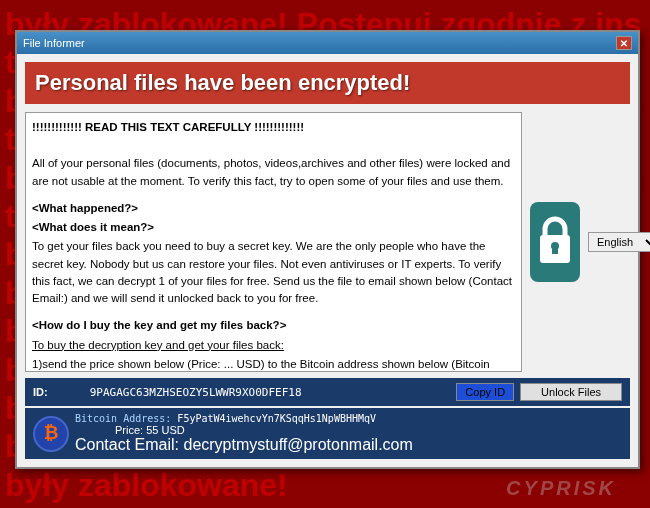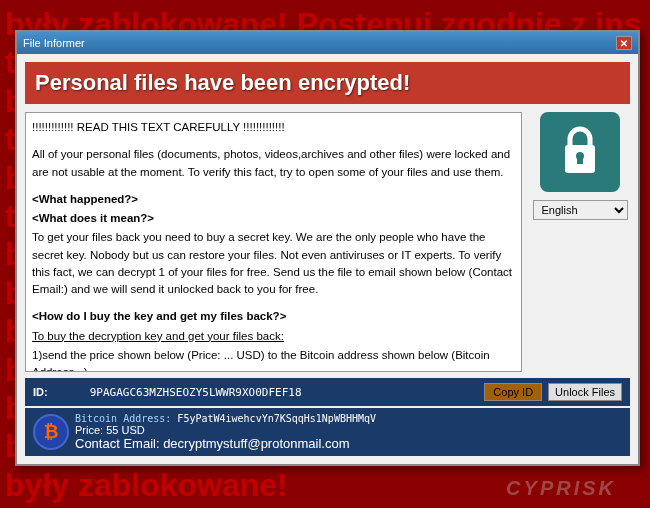--- a/index.html
+++ b/index.html
@@ -120,21 +120,21 @@
       border: 1px solid #999;
       padding: 6px;
       overflow-y: scroll;
       font-size: 11.5px;
       line-height: 1.5;
       color: #000;
     }
 
     .right-panel {
       display: flex;
-      flex-direction: column;
+      flex-direction: row;
       align-items: center;
       gap: 8px;
       width: 100px;
     }
 
     .language-select {
       width: 95px;
       padding: 2px 4px;
       font-size: 11px;
       border: 1px solid #999;
@@ -159,32 +159,32 @@
 
     .id-value {
       color: white;
       font-size: 11px;
       font-family: monospace;
       flex: 1;
       margin-left: 36px;
     }
 
     .copy-id-btn {
-      background: #a16207;
+      background: #1d4ed8;
       border: 1px solid #888;
       padding: 2px 8px;
       font-size: 11px;
       cursor: pointer;
       white-space: nowrap;
     }
 
     .unlock-btn {
       background: #e0e0e0;
       border: 1px solid #888;
-      padding: 2px 6px;
+      padding: 2px 20px;
       font-size: 11px;
       cursor: pointer;
       white-space: nowrap;
     }
 
     
     .bitcoin-bar {
       background: #1a3a6a;
       padding: 5px 8px;
       margin-top: 2px;
@@ -219,25 +219,26 @@
       font-size: 10px;
       font-family: monospace;
       white-space: nowrap;
       overflow: hidden;
       text-overflow: ellipsis;
     }
 
     .bitcoin-price {
       color: white;
       font-size: 11px;
+      margin-left: 40px;
     }
 
     .bitcoin-contact {
       color: white;
-      font-size: 13px;
+      font-size: 16px;
     }
 
     .copy-addr-btn {
       background: #e0e0e0;
       border: 1px solid #888;
       padding: 2px 8px;
       font-size: 11px;
       cursor: pointer;
       white-space: nowrap;
       align-self: center;
@@ -294,21 +295,21 @@
 
   <div class="dialog-body">
 
     <div class="header-section">
       <span class="header-title">Personal files have been encrypted!</span>
     </div>
 
     <div class="content-area">
 
       <div class="text-scroll-area">
-        <div style="font-weight:normal; margin-bottom:10px;">!!!!!!!!!!!!! READ THIS TEXT CAREFULLY !!!!!!!!!!!!!</div>
+        <div style="font-weight:bold; margin-bottom:19px;">!!!!!!!!!!!!! READ THIS TEXT CAREFULLY !!!!!!!!!!!!!</div>
         <div style="margin-bottom:10px;">All of your personal files (documents, photos, videos,archives and other files) were locked and are not usable at the moment. To verify this fact, try to open some of your files and use them.</div>
         <div style="font-weight:bold; margin-bottom:2px;">&lt;What happened?&gt;</div>
         <div style="font-weight:bold; margin-bottom:2px;">&lt;What does it mean?&gt;</div>
         <div style="margin-bottom:10px;">To get your files back you need to buy a secret key. We are the only people who have the secret key. Nobody but us can restore your files. Not even antiviruses or IT experts. To verify this fact, we can decrypt 1 of your files for free. Send us the file to email shown below (Contact Email:) and we will send it unlocked back to you for free.</div>
         <div style="font-weight:bold; margin-bottom:2px;">&lt;How do I buy the key and get my files back?&gt;</div>
         <div style="margin-bottom:2px;text-decoration:underline;">To buy the decryption key and get your files back:</div>
         <div>1)send the price shown below (Price: ... USD) to the Bitcoin address shown below (Bitcoin Address...)</div>
       </div>
 
       <div class="right-panel">

